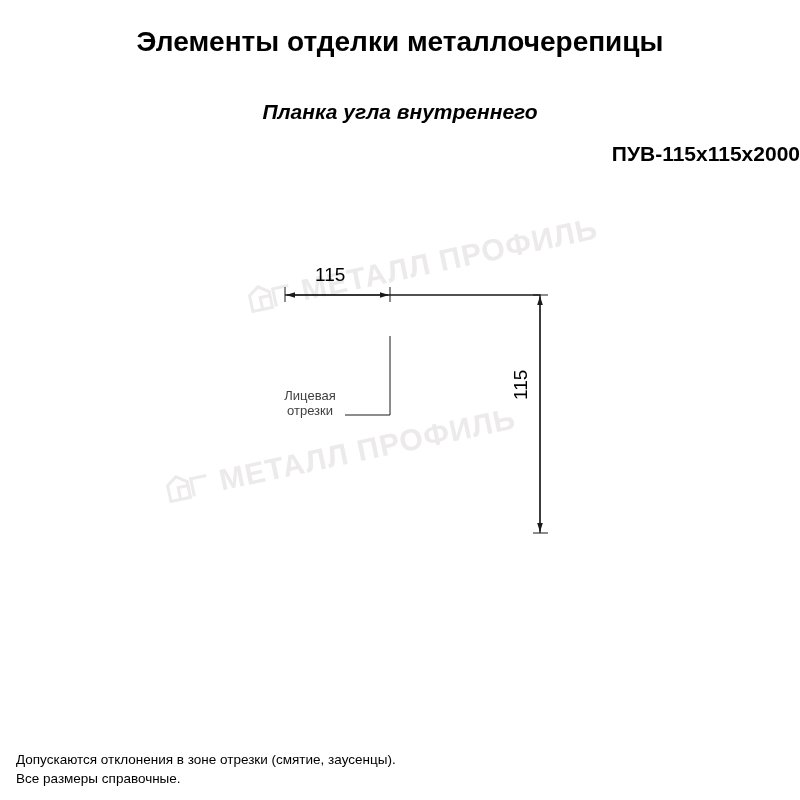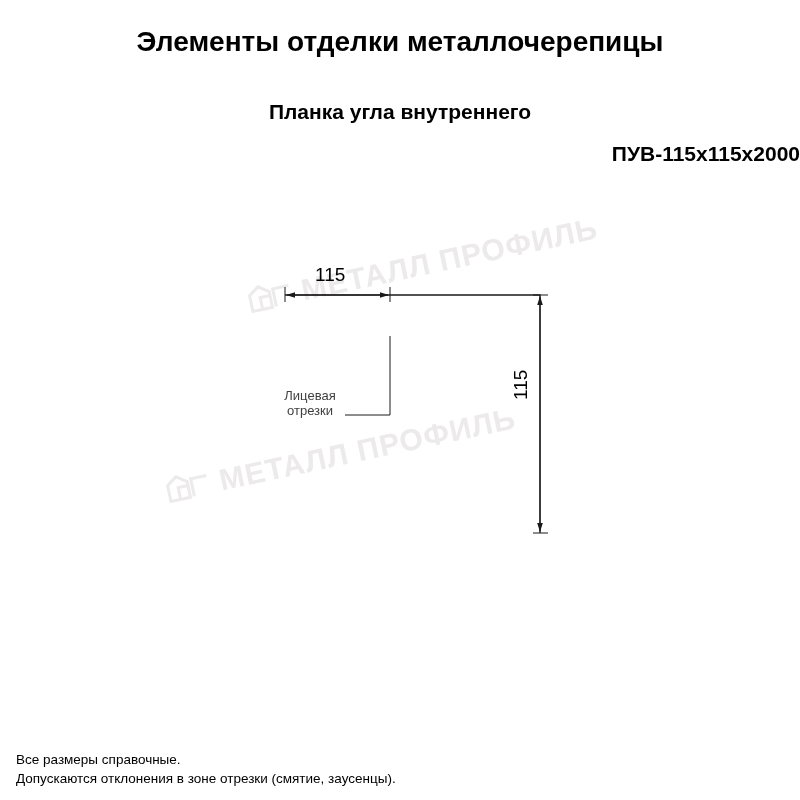--- a/index.html
+++ b/index.html
@@ -35,20 +35,21 @@
   }
   .title-sub {
     position: absolute;
     top: 100px;
     left: 0;
     width: 800px;
     text-align: center;
     font-size: 21px;
     font-weight: bold;
     white-space: nowrap;
+    font-style: italic;
   }
   .title-code {
     position: absolute;
     top: 142px;
     left: 0;
     width: 800px;
     text-align: right;
     font-size: 21px;
     font-weight: bold;
     white-space: nowrap;
@@ -190,17 +191,17 @@
     <div class="label-face">
       <div>Лицевая</div>
       <div>отрезки</div>
     </div>
 
     <div class="dim-115-top">115</div>
     <div class="dim-115-right">115</div>
   </div>
 
   <div class="footer">
+    <div>Допускаются отклонения в зоне отрезки (смятие, заусенцы).</div>
     <div>Все размеры справочные.</div>
-    <div>Допускаются отклонения в зоне отрезки (смятие, заусенцы).</div>
   </div>
 
 </div>
 
 </body></html>

